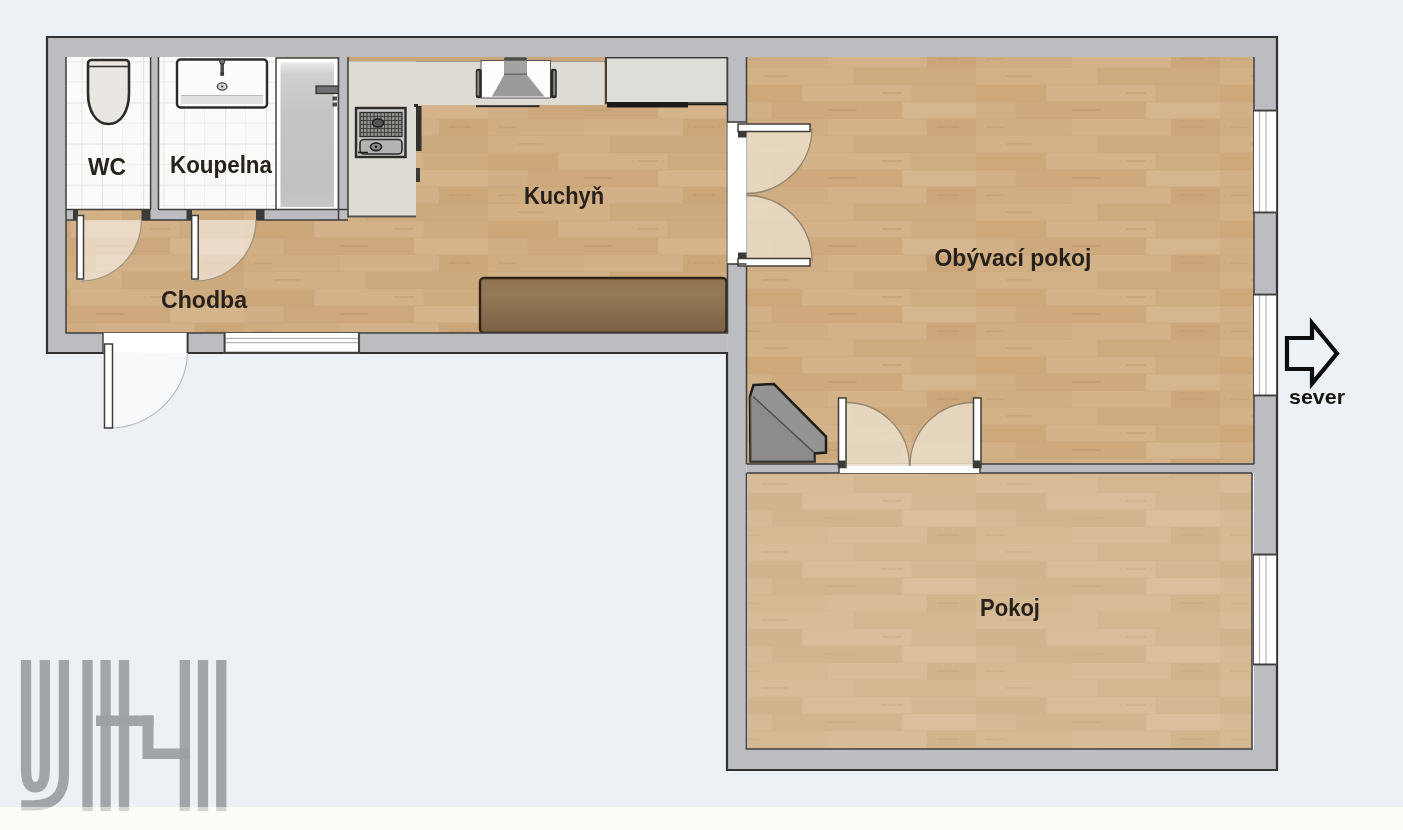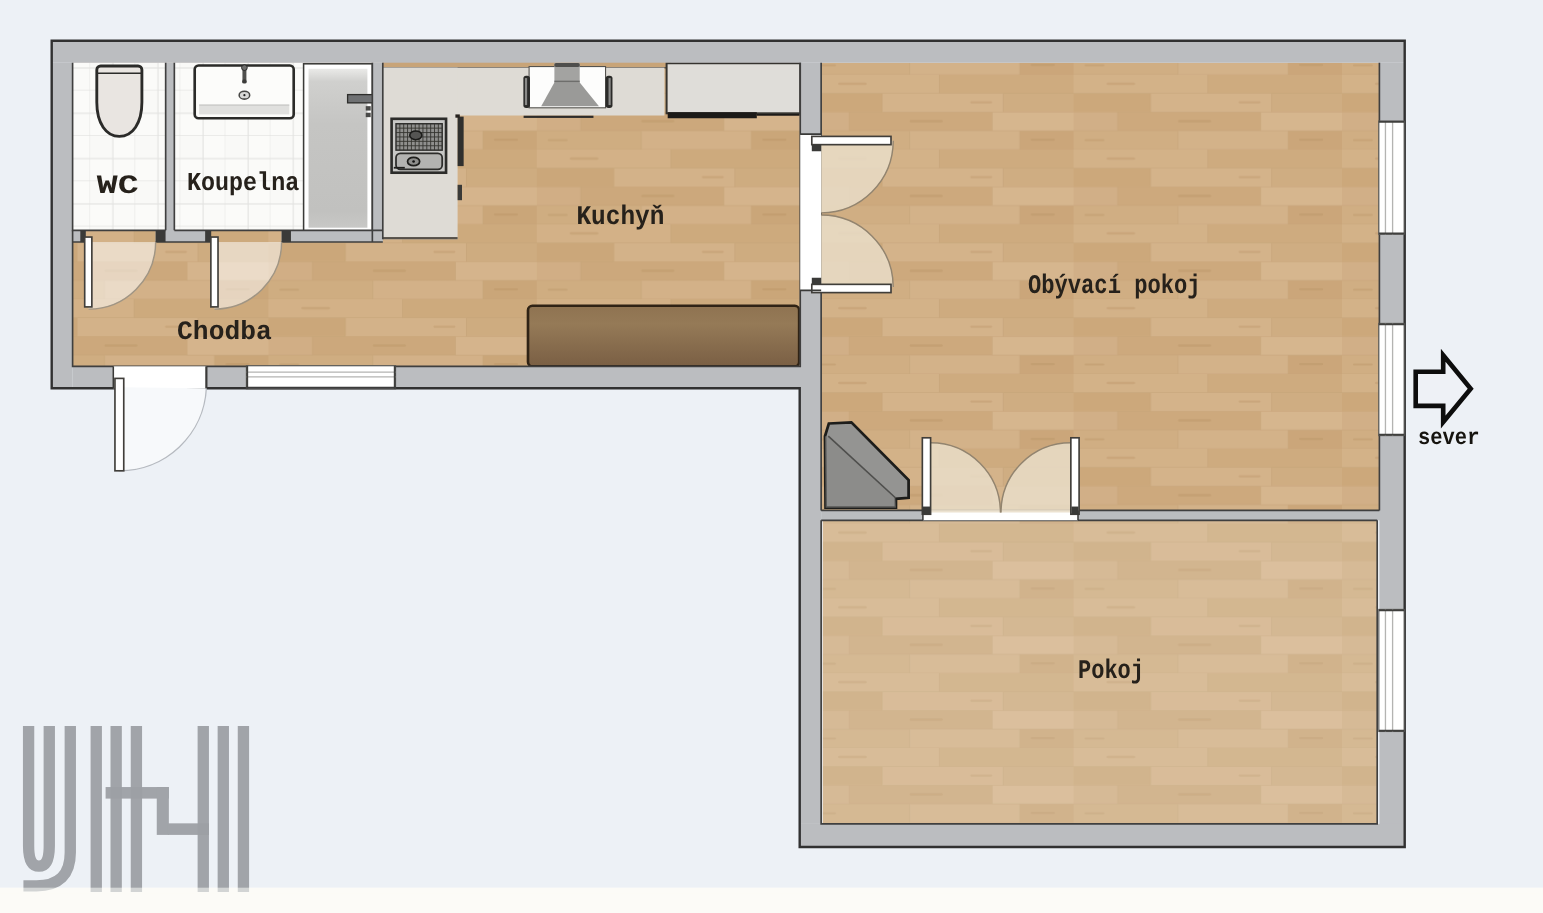--- a/index.html
+++ b/index.html
@@ -1,16 +1,16 @@
 <!DOCTYPE html>
 <html><head>
 <meta charset="utf-8">
 <style>
   html,body{margin:0;padding:0;background:#edf1f6;}
-  .stage{position:relative;width:1403px;height:830px;overflow:hidden;font-family:Liberation Mono, monospace;}
+  .stage{position:relative;width:1403px;height:830px;overflow:hidden;font-family:Liberation Sans, sans-serif;}
 </style>
 </head>
 <body>
 <div class="stage">
 <svg width="1403" height="830" viewBox="0 0 1403 830" xmlns="http://www.w3.org/2000/svg">
 <defs>
   <pattern id="wood" width="244" height="68" patternUnits="userSpaceOnUse">
     <rect width="244" height="68" fill="#d2b187"></rect>
     <rect x="0" y="0" width="122" height="17" fill="#d5b58c"></rect>
     <rect x="122" y="0" width="122" height="17" fill="#cfae82"></rect>

